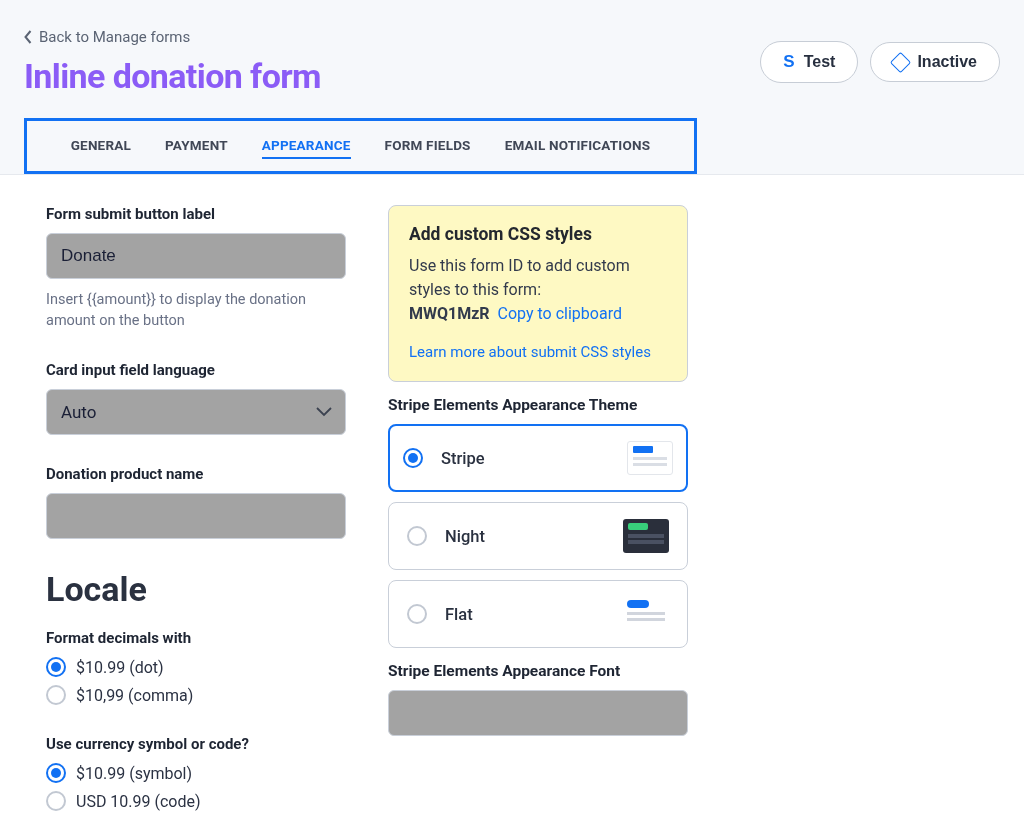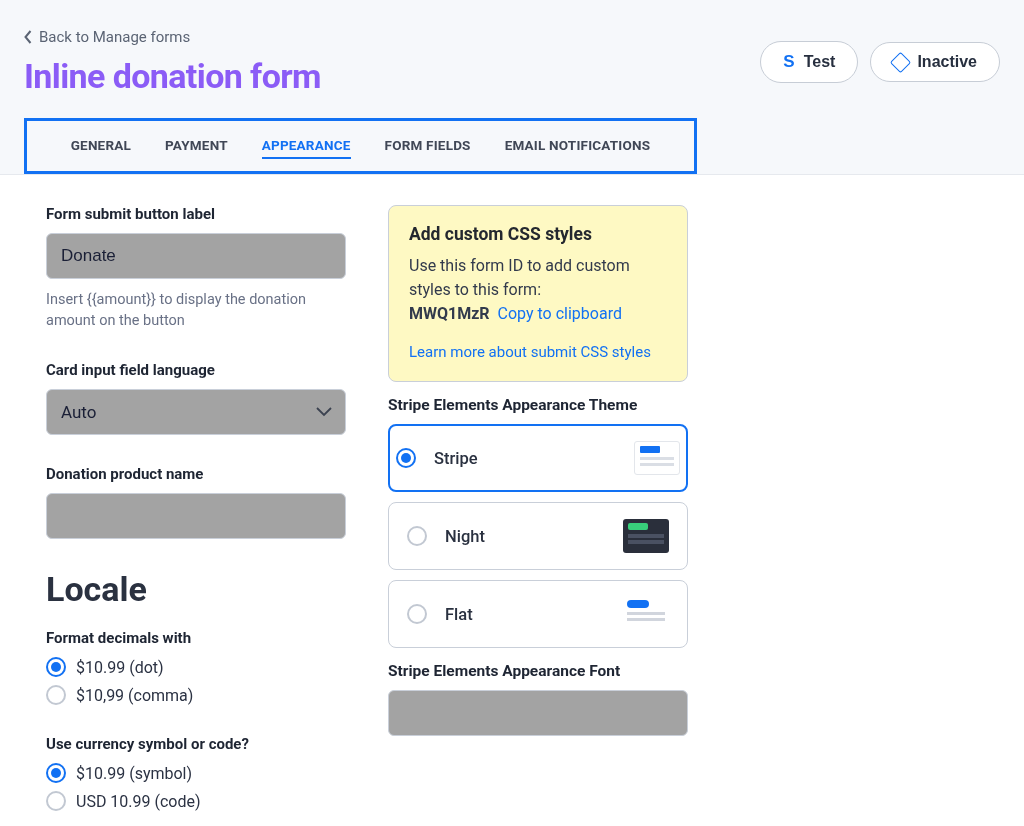--- a/index.html
+++ b/index.html
@@ -213,21 +213,21 @@
       padding: 16px 18px;
       display: flex;
       align-items: center;
       gap: 18px;
       margin-bottom: 10px;
       cursor: pointer;
       background: #fff;
     }
     .theme-option.selected {
       border: 2px solid #1271f3;
-      padding: 15px 6px;
+      padding: 15px 13px;
     }
     .theme-name {
       flex: 1;
       font-size: 16.5px;
       color: #2a3140;
       font-weight: 500;
     }
     .theme-preview {
       width: 46px;
       height: 34px;

